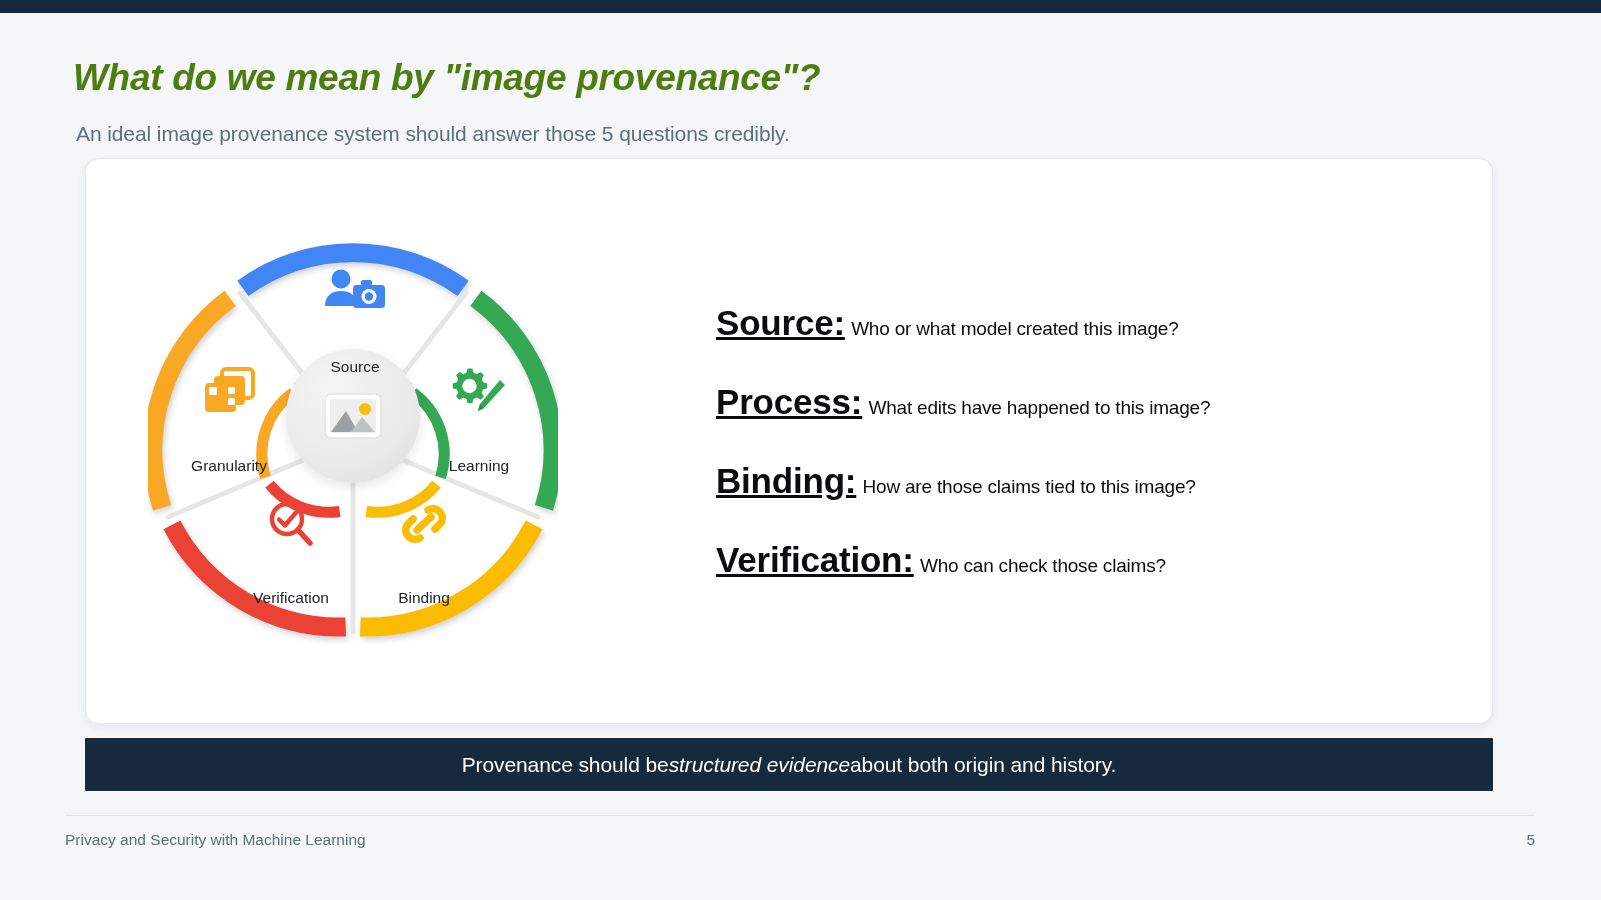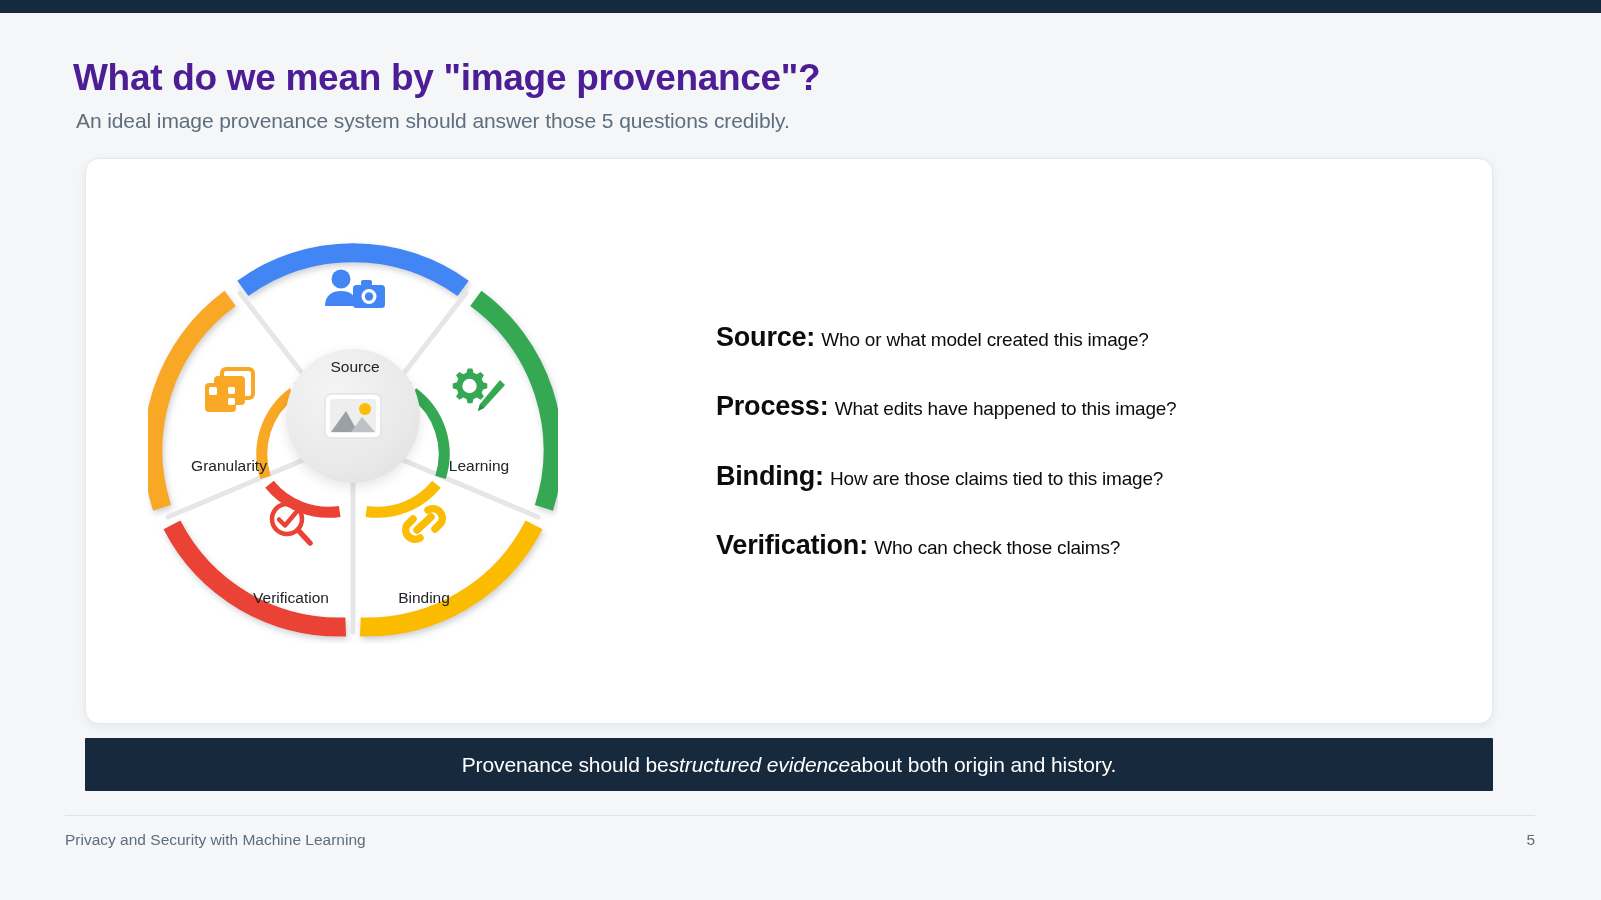--- a/index.html
+++ b/index.html
@@ -27,26 +27,27 @@
   
   .header {
     position: absolute;
     top: 56px;
     left: 73px;
     width: 1420px;
   }
   .slide-title {
     font-size: 37px;
     font-weight: bold;
-    color: #4c1d95;
+    color: #4d7c0f;
     letter-spacing: -0.3px;
     line-height: 1.18;
+    font-style: italic;
   }
   .slide-subtitle {
-    margin-top: 9px;
+    margin-top: 22px;
     margin-left: 3px;
     font-size: 21px;
     color: #5d6e7f;
     letter-spacing: -0.1px;
   }
 
   
   .content-card {
     position: absolute;
     left: 85px;
@@ -129,21 +130,22 @@
     gap: 37px;
   }
   .qa-item {
     font-size: 23px;
     color: #0b0c0e;
     letter-spacing: -0.2px;
     line-height: 1.2;
   }
   .qa-term {
     font-weight: bold;
-    font-size: 27px;
+    font-size: 35px;
+    text-decoration: underline;
   }
   .qa-desc { font-size: 19px; }
 
   
   .takeaway-banner {
     position: absolute;
     left: 85px;
     top: 738px;
     width: 1408px;
     height: 53px;

